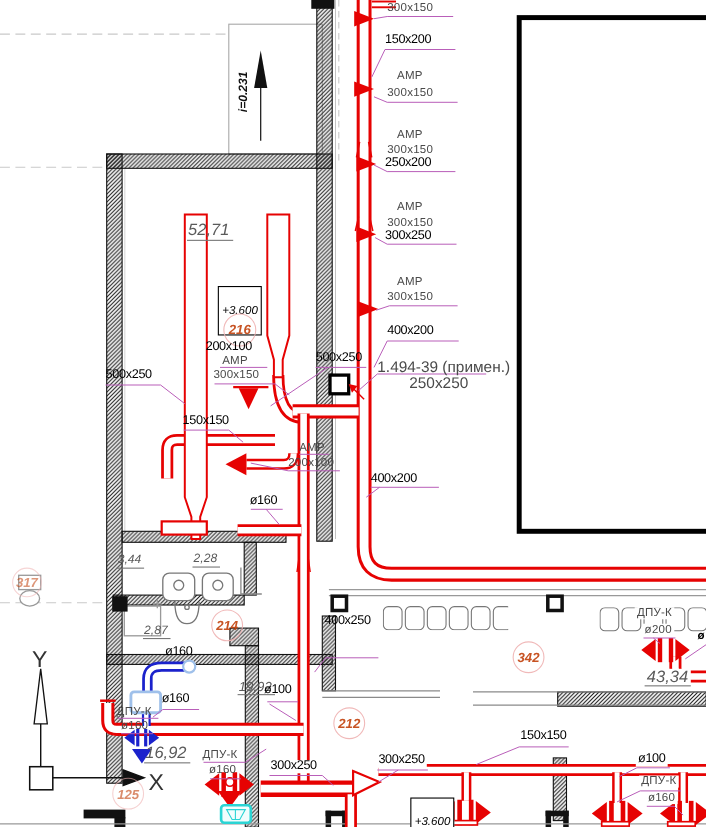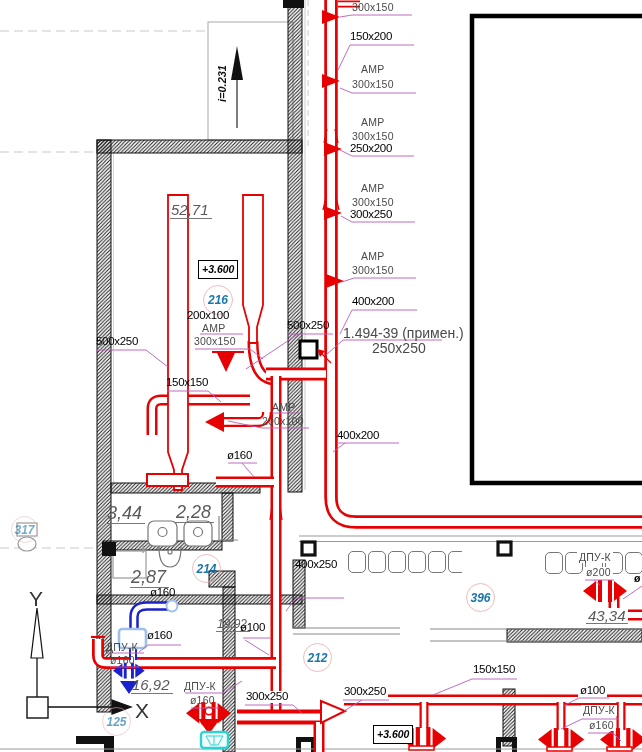--- a/index.html
+++ b/index.html
@@ -5,25 +5,25 @@
   html,body{margin:0;padding:0;background:#fff}
   #canvas{position:relative;width:642px;height:752px;background:#fff;overflow:hidden;
           font-family:"Liberation Sans",sans-serif}
   #canvas svg{position:absolute;left:0;top:0;z-index:1}
   .layer{position:absolute;left:0;top:0;width:100%;height:100%;z-index:2}
   .lbl{position:absolute;white-space:nowrap;line-height:1;font-family:"Liberation Sans",sans-serif}
   .b{font-weight:400;font-size:11.5px;color:#000;letter-spacing:-0.3px}
   .g{font-size:10.5px;color:#4a4a4a;letter-spacing:.2px}
   .gsm{font-size:14px;color:#4a4a4a}
   .area{font-style:italic;color:#5a5a5a;border-bottom:1.1px solid #777;padding:0 3px 1px 1px}
-  .a15{font-size:15px}.a13{font-size:18px}.a12{font-size:12px}
+  .a15{font-size:15px}.a13{font-size:11px}.a12{font-size:12px}
   .wbg{background:#fff;padding:0 2px}
-  .badge{border:1.2px solid #000;background:#fff;font-style:italic;font-weight:700;
-         font-size:10.5px;color:#000;padding:3px 3px}
-  .circ{position:absolute;border:1.4px solid #efb2b2;border-radius:50%;color:#0369a1;
+  .badge{border:1.2px solid #000;background:#fff;font-style:italic;font-weight:400;
+         font-size:10.5px;color:#000;padding:16px 3px}
+  .circ{position:absolute;border:1.4px solid #efb2b2;border-radius:50%;color:#c2410c;
         font-style:italic;font-weight:700;font-size:12px;display:flex;align-items:center;
         justify-content:center;opacity:.9}
   .rot{transform:rotate(-90deg);font-style:italic;font-weight:700;font-size:11px;color:#111;
        text-align:center}
   .bench{position:absolute;display:flex;gap:2px;overflow:hidden}
   .bench i{flex:0 0 16px;height:20px;border:1.3px solid #777;border-radius:5px;background:#fff}
   svg text{font-family:"Liberation Sans",sans-serif;fill:#333}
 </style>
 </head>
 <body>
@@ -323,21 +323,21 @@
   <span class="lbl area a12" style="left:216px;top:618px">19,92</span>
   <span class="lbl b" style="left:240px;top:622px">ø100</span>
   <div class="circ" style="left:303px;top:643px;width:27px;height:27px">
         <span>212</span>
       </div>
   <span class="lbl b wbg" style="left:244px;top:691px">300x250</span>
   <span class="lbl b wbg" style="left:342px;top:686px">300x250</span>
   <span class="lbl badge" style="left:373px;top:725px">+3.600</span>
 
   <div class="circ" style="left:466px;top:583px;width:27px;height:27px">
-        <span>396</span>
+        <span>342</span>
       </div>
   <span class="lbl g wbg" style="left:577px;top:552px">ДПУ-К</span>
   <span class="lbl g wbg" style="left:584px;top:567px">ø200</span>
   <span class="lbl area a15 wbg" style="left:586px;top:608px">43,34</span>
   <span class="lbl g" style="left:634px;top:573px;font-weight:700;color:#000">ø</span>
   <span class="lbl b wbg" style="left:471px;top:664px">150x150</span>
   <span class="lbl b wbg" style="left:578px;top:685px">ø100</span>
   <span class="lbl g wbg" style="left:581px;top:705px">ДПУ-К</span>
   <span class="lbl g wbg" style="left:587px;top:720px">ø160</span>
 

